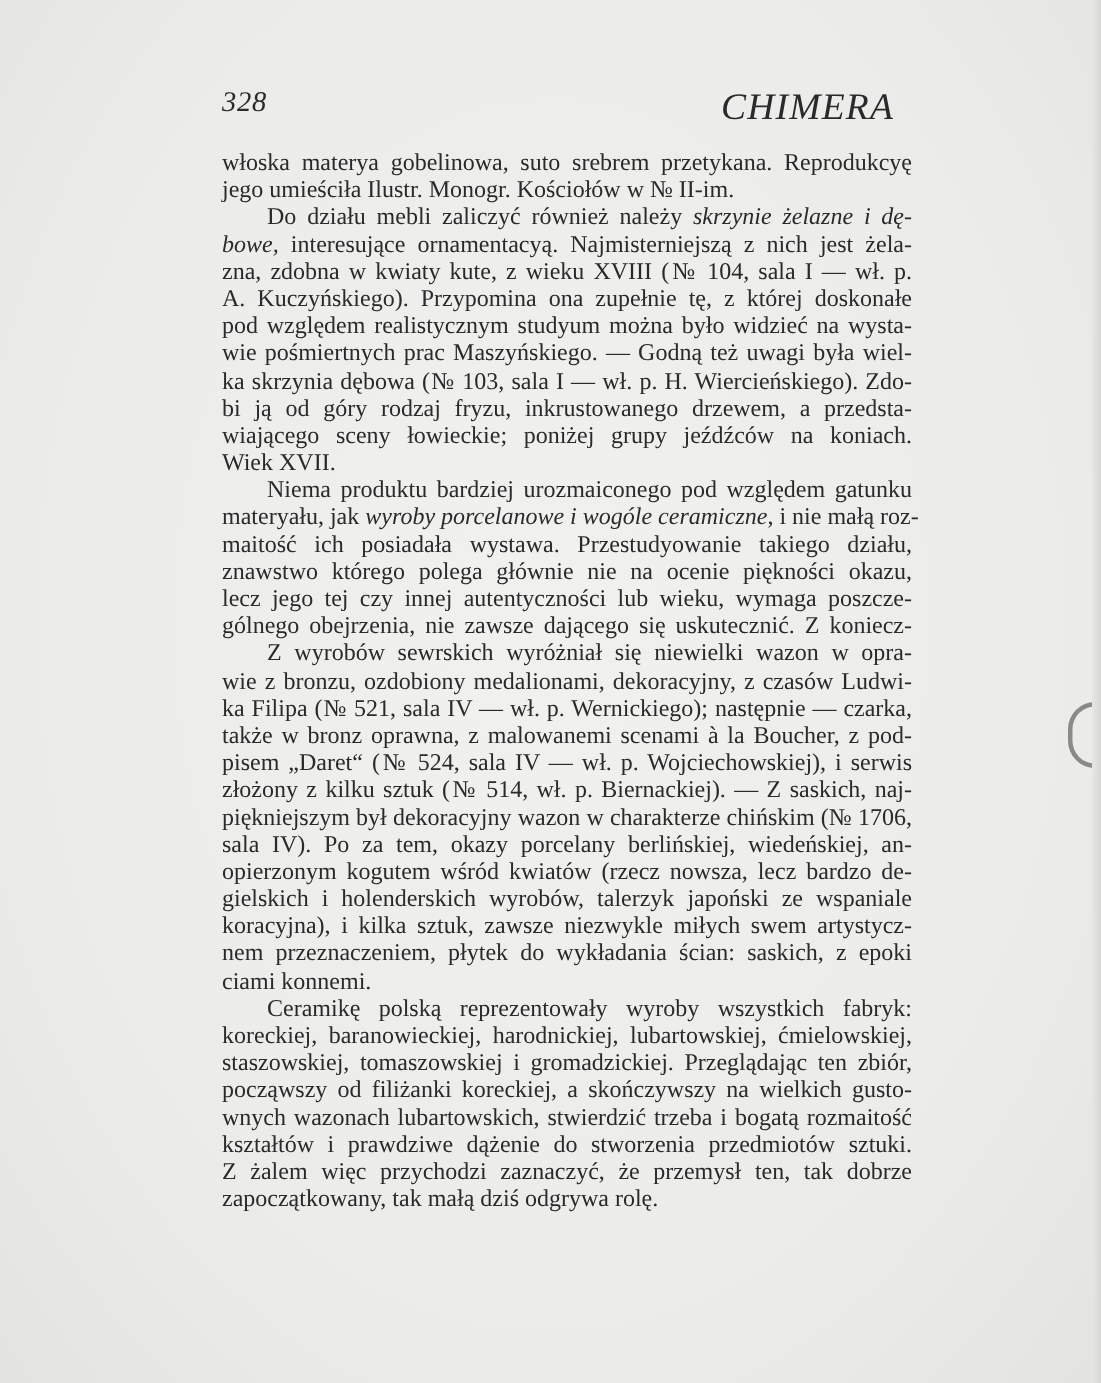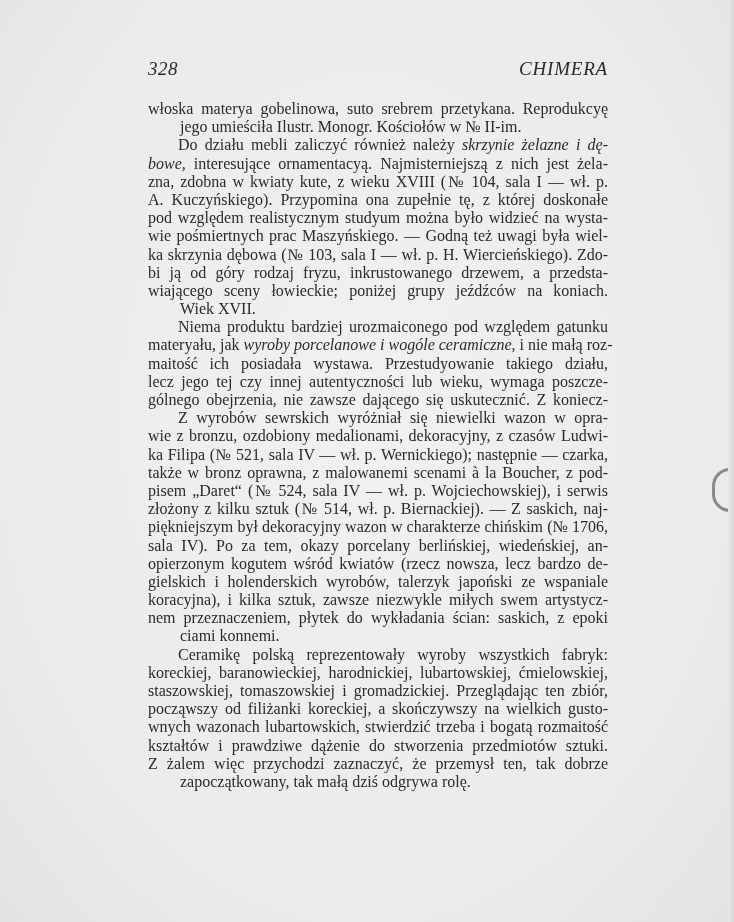--- a/index.html
+++ b/index.html
@@ -12,32 +12,32 @@
   }
   .page {
     position: absolute; left: 0; top: 0; width: 734px; height: 922px;
     background: radial-gradient(ellipse at 50% 45%, #f1f1ef 0%, #ebebe9 70%, #e3e3e1 100%);
   }
   .header {
     position: absolute; left: 148px; top: 58px; width: 460px; height: 24px;
     font-family: "Liberation Serif", serif; font-style: italic;
   }
   .page-number { position: absolute; left: 0; top: 0; font-size: 19px; letter-spacing: 0.5px; }
-  .running-title { position: absolute; right: 0; top: 0; font-size: 19px; letter-spacing: 0.8px; }
+  .running-title { position: absolute; right: 12px; top: 0; font-size: 25px; letter-spacing: 0.8px; }
   .body-text {
     position: absolute; left: 148px; top: 100px; width: 460px;
     font-family: "Liberation Serif", serif;
     font-size: 16px; line-height: 18.2px;
     text-align: justify;
   }
   .line {
     display: block; height: 18.2px; white-space: nowrap;
     text-align: justify; text-align-last: justify;
   }
-  .line.last { text-align-last: left; margin-left: 32px; }
+  .line.last { text-align-last: left; }
   .line.indent { padding-left: 30px; }
   .it { font-style: italic; }
   .margin-mark {
     position: absolute; left: 712px; top: 468px; width: 18px; height: 38px;
     border: 3px solid #7a7a78; border-right: none;
     border-radius: 18px 0 0 18px; opacity: 0.85;
   }
   .right-edge {
     position: absolute; right: 0; top: 0; width: 6px; height: 922px;
     background: linear-gradient(to right, #e6e6e4, #d8d8d6);
@@ -66,20 +66,21 @@
         <span class="line"><span>wie pośmiertnych prac Maszyńskiego. — Godną też uwagi była wiel-</span></span>
         <span class="line"><span>ka skrzynia dębowa (№ 103, sala I — wł. p. H. Wiercieńskiego). Zdo-</span></span>
         <span class="line"><span>bi ją od góry rodzaj fryzu, inkrustowanego drzewem, a przedsta-</span></span>
         <span class="line"><span>wiającego sceny łowieckie; poniżej grupy jeźdźców na koniach.</span></span>
         <span class="line last"><span>Wiek XVII.</span></span>
       </div>
       <div>
         <span class="line indent"><span>Niema produktu bardziej urozmaiconego pod względem gatunku</span></span>
         <span class="line"><span>materyału, jak </span><span class="it">wyroby porcelanowe i wogóle ceramiczne</span><span>, i nie małą roz-</span></span>
         <span class="line"><span>maitość ich posiadała wystawa. Przestudyowanie takiego działu,</span></span>
+        <span class="line"><span>znawstwo którego polega głównie nie na ocenie piękności okazu,</span></span>
         <span class="line"><span>lecz jego tej czy innej autentyczności lub wieku, wymaga poszcze-</span></span>
         <span class="line"><span>gólnego obejrzenia, nie zawsze dającego się uskutecznić. Z koniecz-</span></span>
       </div>
       <div>
         <span class="line indent"><span>Z wyrobów sewrskich wyróżniał się niewielki wazon w opra-</span></span>
         <span class="line"><span>wie z bronzu, ozdobiony medalionami, dekoracyjny, z czasów Ludwi-</span></span>
         <span class="line"><span>ka Filipa (№ 521, sala IV — wł. p. Wernickiego); następnie — czarka,</span></span>
         <span class="line"><span>także w bronz oprawna, z malowanemi scenami à la Boucher, z pod-</span></span>
         <span class="line"><span>pisem „Daret“ (№ 524, sala IV — wł. p. Wojciechowskiej), i serwis</span></span>
         <span class="line"><span>złożony z kilku sztuk (№ 514, wł. p. Biernackiej). — Z saskich, naj-</span></span>

